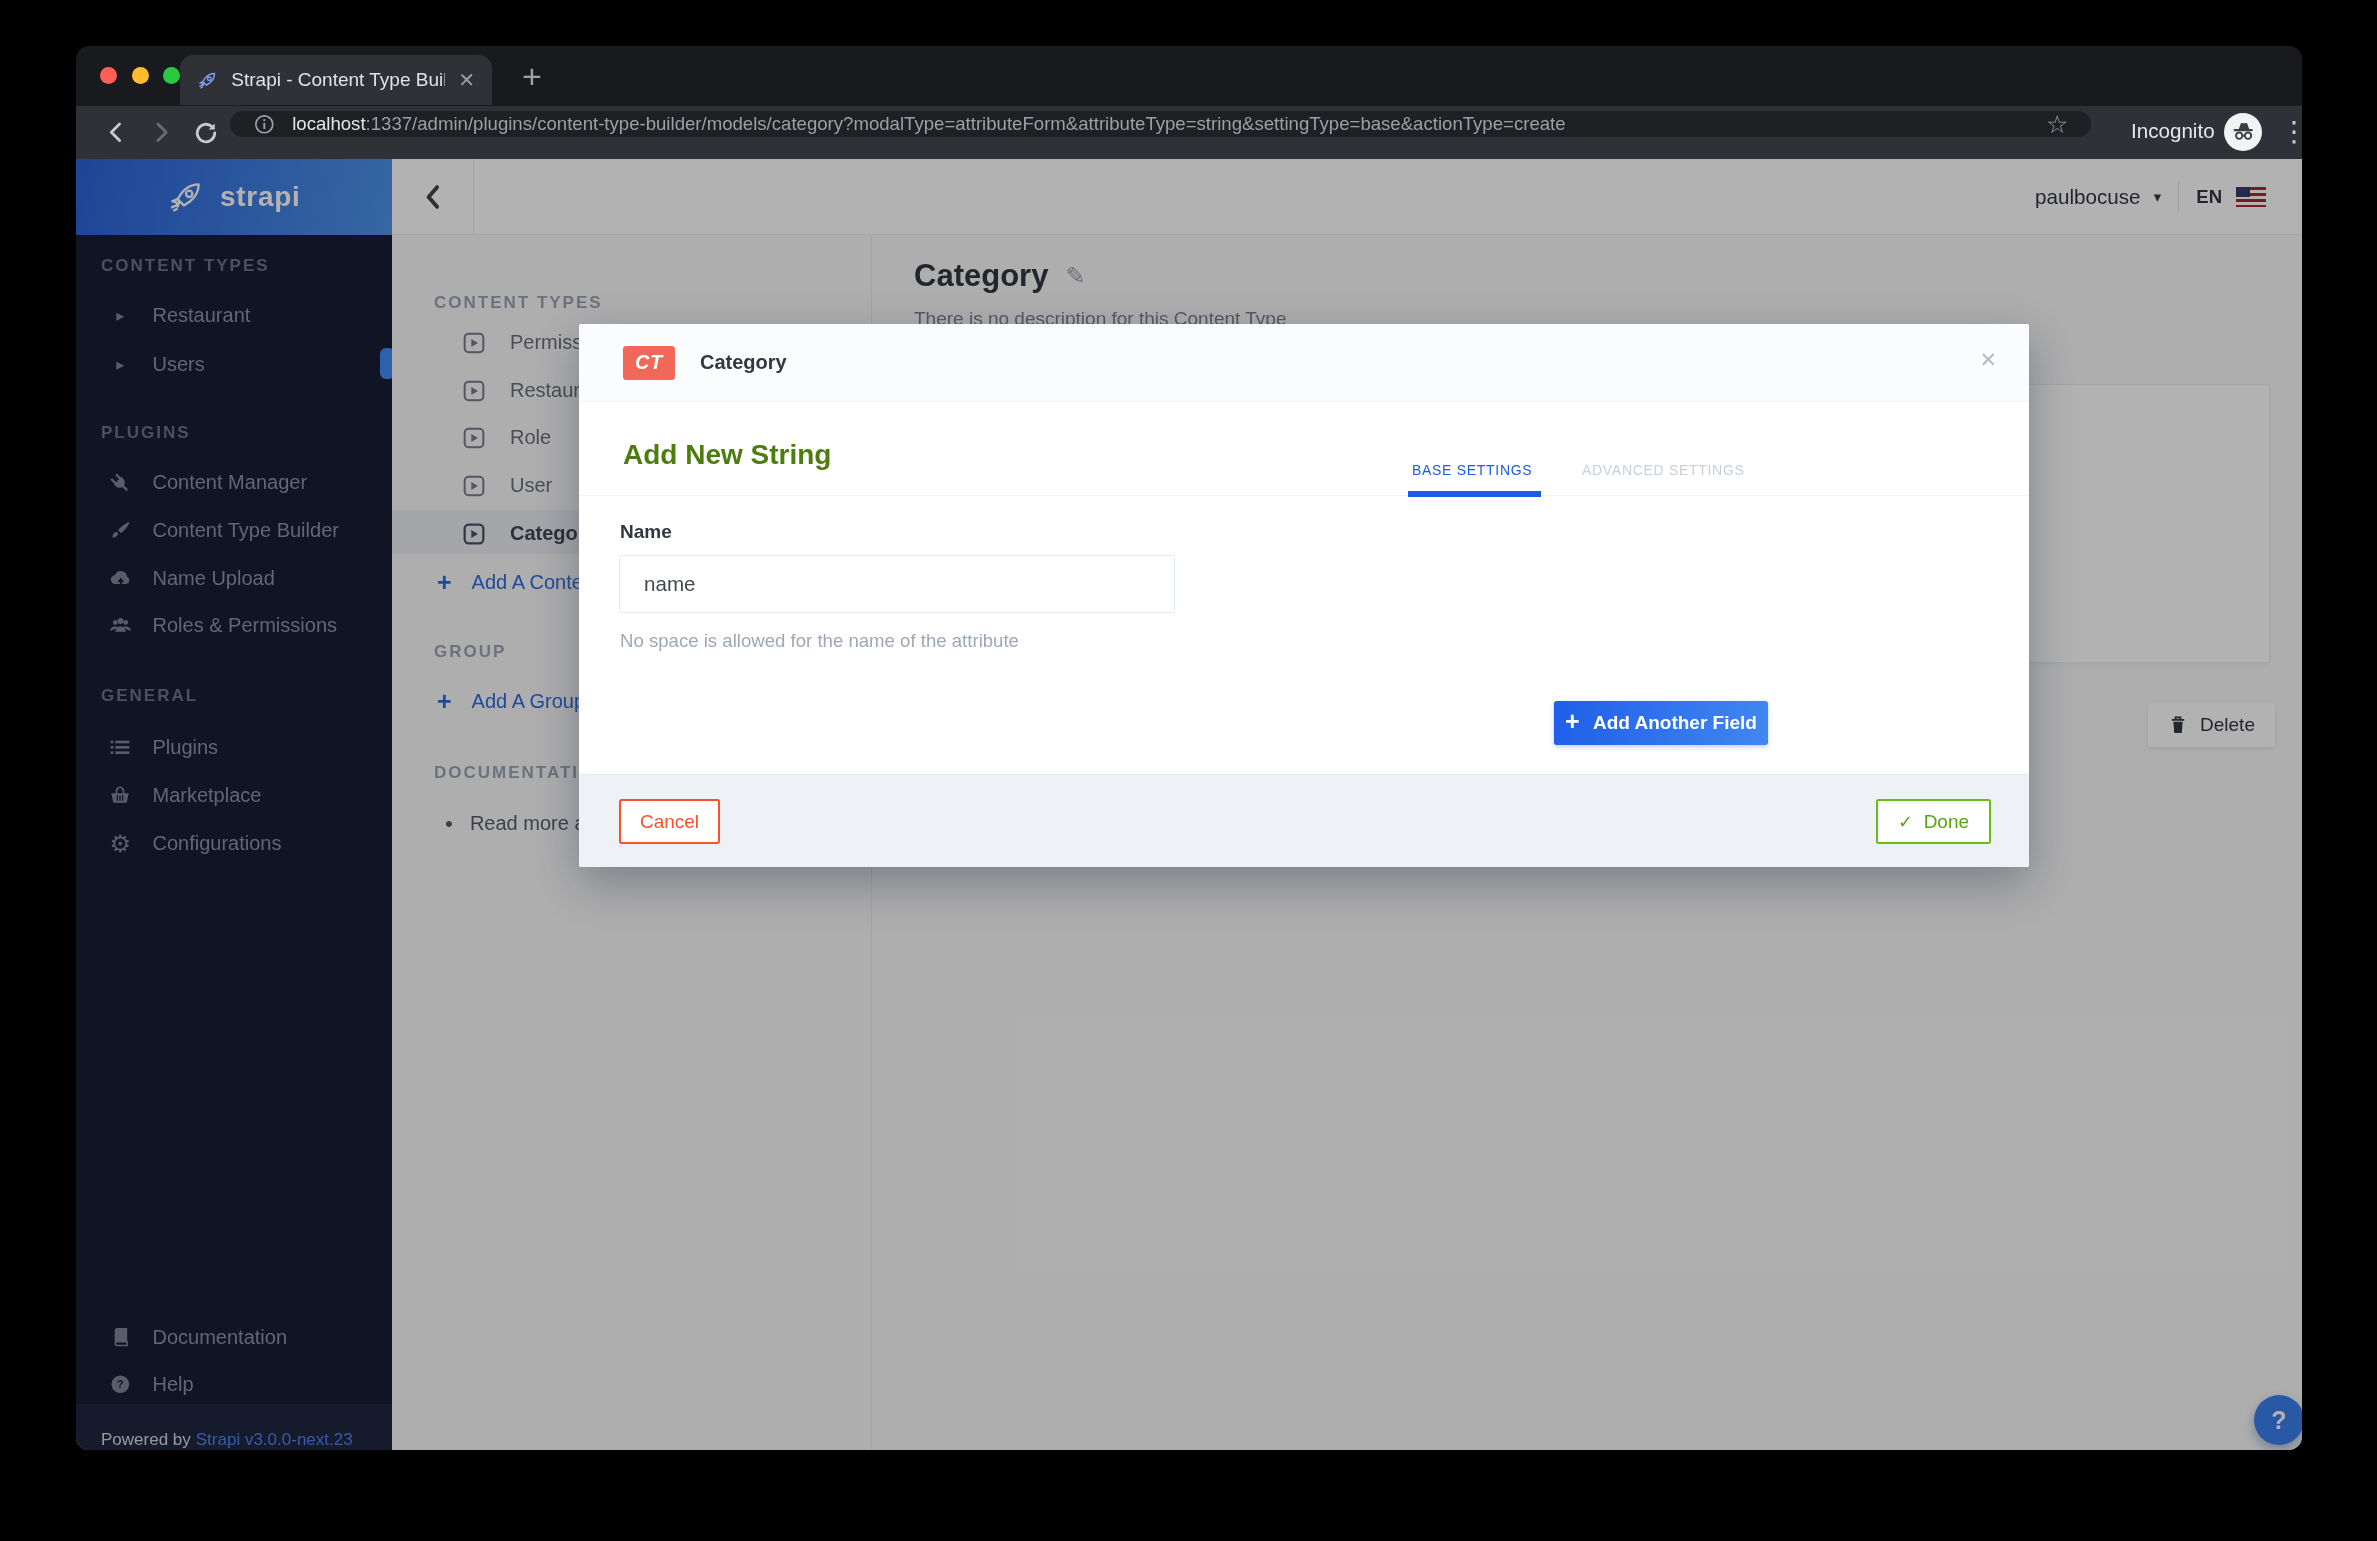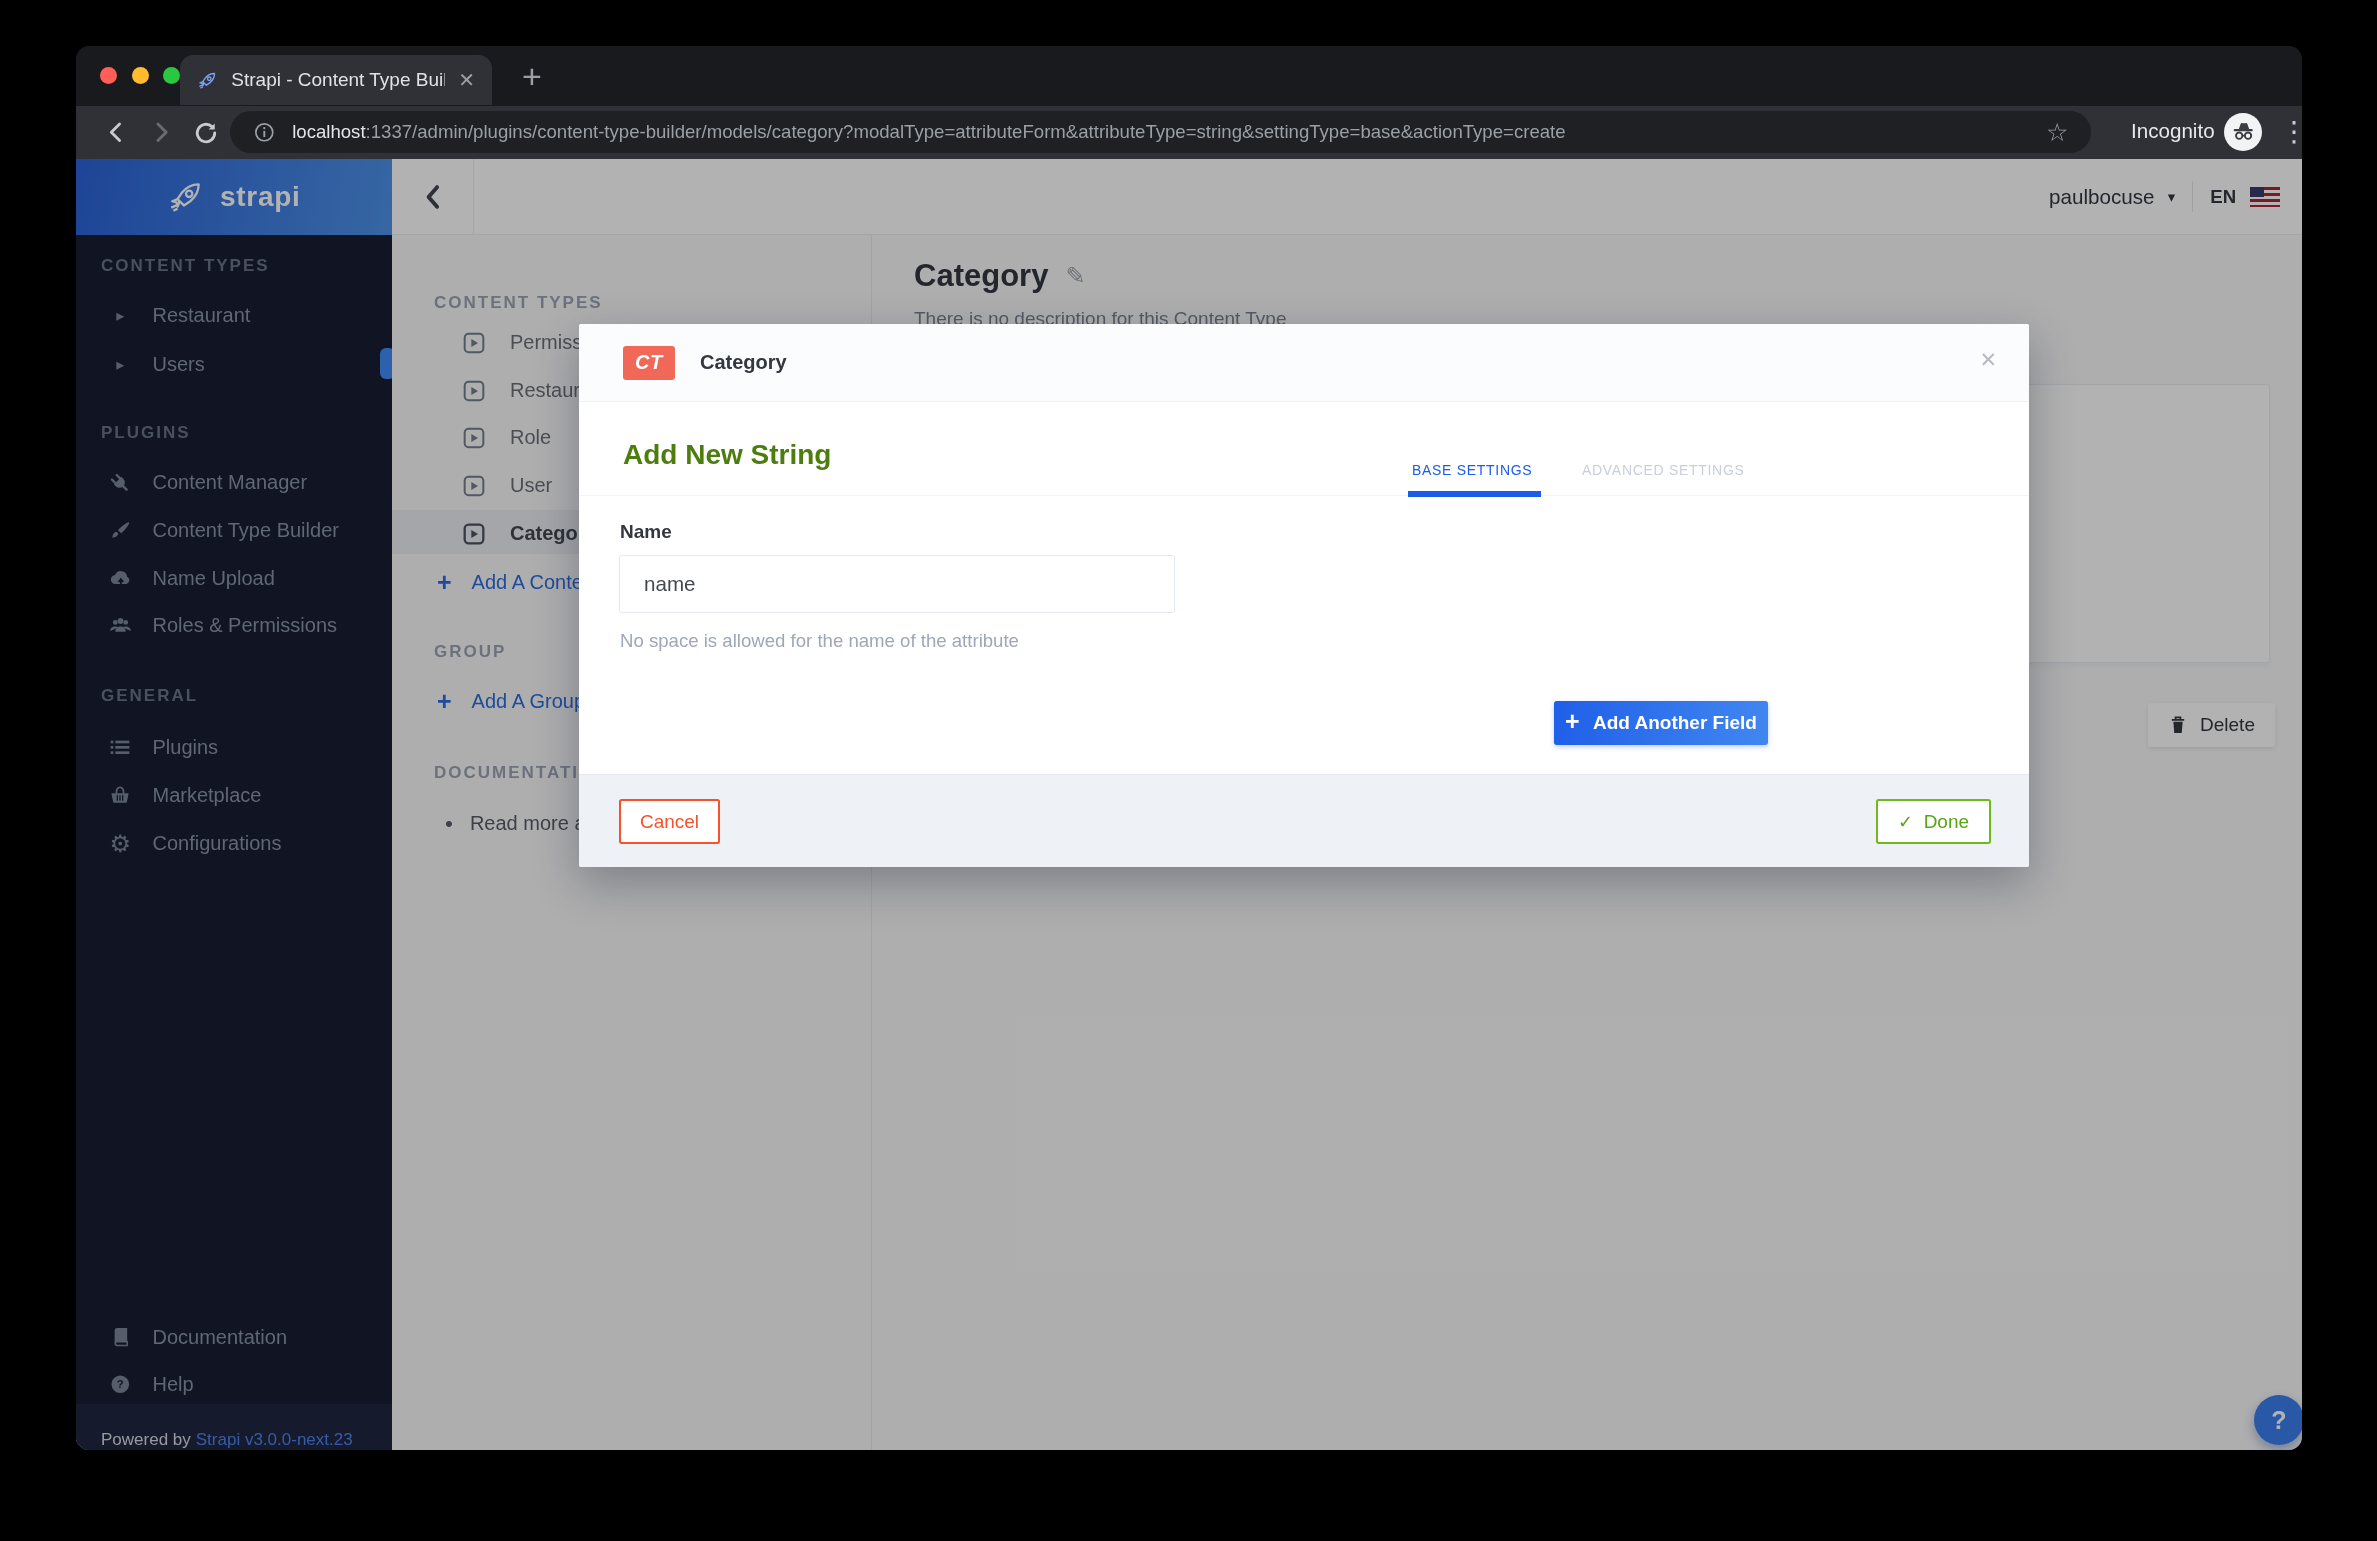--- a/index.html
+++ b/index.html
@@ -15,21 +15,21 @@
   .tabstrip{position:relative;height:60px;background:#191a1e}
   .lights{position:absolute;left:24px;top:21px;display:flex;gap:14.6px}
   .light{width:17px;height:17px;border-radius:50%}
   .l-red{background:#ff5f57}.l-yellow{background:#febc2e}.l-green{background:#28c840}
   .tab{position:absolute;left:104px;top:9.3px;width:312px;height:50px;background:#2f3136;border-radius:13.3px 13.3px 0 0;display:flex;align-items:center;padding:0 17px;gap:13.3px}
   .tab-title{color:#e0e2e6;font-size:19px;white-space:nowrap;overflow:hidden;flex:1}
   .tab-close{color:#9aa0a6;font-size:20px;line-height:20px}
   .newtab{position:absolute;left:446px;top:10.6px;color:#9aa0a6;font-size:34px;font-weight:300}
   .toolbar{position:relative;height:53px;background:#2f3136}
   .nav-ic{position:absolute;top:10.6px;width:32px;height:32px;display:flex;align-items:center;justify-content:center}
-  .urlbar{position:absolute;left:154px;top:5.3px;width:1861px;height:42px;border-radius:21px;background:#1e2023;display:flex;align-items:center;padding:0 22.6px;gap:17px}
+  .urlbar{position:absolute;left:154px;top:5.3px;width:1861px;height:26px;border-radius:21px;background:#1e2023;display:flex;align-items:center;padding:0 22.6px;gap:17px}
   .url{font-size:18.6px;color:#9aa0a6;white-space:nowrap;overflow:hidden;flex:1}
   .url .host{color:#e3e5e8}
   .star{margin-left:auto;color:#9aa0a6;font-size:25px}
   .incog-label{position:absolute;left:2055px;top:13.3px;color:#e6e8eb;font-size:20.6px}
   .incog-avatar{position:absolute;left:2148px;top:6.6px;width:38px;height:38px;border-radius:50%;background:#f2f3f4;display:flex;align-items:center;justify-content:center}
   .menu-dots{position:absolute;left:2204px;top:9.3px;color:#c8cbd0;font-size:28px}
 
   
   .viewport{position:absolute;left:0;top:113px;width:2226px;height:1292px;background:#fafafb;overflow:hidden}
   .app{position:absolute;inset:0}
@@ -41,21 +41,21 @@
   .s-head{position:absolute;left:25px;color:#6b7487;font-size:17px;font-weight:bold;letter-spacing:2px}
   .s-item{position:absolute;left:29px;display:flex;align-items:center;gap:17px;color:#8a94a7;font-size:20px;height:29px}
   .s-item .ic{width:30.5px;display:flex;justify-content:center;align-items:center;color:#7d8799}
   .tri{font-size:16px;color:#5c6779}
   .users-pill{position:absolute;left:304px;top:189px;width:14.6px;height:30.5px;border-radius:6px;background:#3f8cfa}
   .side-footer{position:absolute;left:0;top:1245px;width:316px;height:46px;background:#1f2840;display:flex;align-items:flex-end;padding-left:25px;gap:5px;font-size:17px;color:#d8dbe1}
   .side-footer .ver{color:#4f82f0}
 
   
   .chevcol{position:absolute;left:316px;top:0;width:82px;height:76px;background:#fff;border-right:1.3px solid #eceef2;border-bottom:1.3px solid #eceef2;display:flex;align-items:center;justify-content:center}
-  .topbar{position:absolute;left:398px;top:0;width:1828px;height:76px;background:#fff;border-bottom:1.3px solid #eceef2;display:flex;align-items:center;justify-content:flex-end;padding-right:22px;gap:17px}
+  .topbar{position:absolute;left:398px;top:0;width:1828px;height:76px;background:#fff;border-bottom:1.3px solid #eceef2;display:flex;align-items:center;justify-content:flex-end;padding-right:36px;gap:17px}
   .user-dd{display:flex;align-items:center;gap:13.3px;font-size:20.6px;color:#333740}
   .caret{font-size:14.6px;color:#333740}
   .top-sep{width:1.3px;height:30.5px;background:#e2e5ea}
   .locale{display:flex;align-items:center;gap:13.3px;font-size:18.6px;font-weight:bold;color:#333740}
   .flag{position:relative;width:30.5px;height:20px;background:repeating-linear-gradient(180deg,#b22234 0 3.1px,#fff 3.1px 6.1px)}
   .flag:before{content:"";position:absolute;left:0;top:0;width:14px;height:10.6px;background:#3c3b6e}
 
   
   .subnav{position:absolute;left:316px;top:76px;width:480px;height:1215px;background:#fafafb;border-right:1.3px solid #e7eaf0}
   .p-head{position:absolute;left:42px;color:#9aa3b3;font-size:17px;font-weight:bold;letter-spacing:2px}

